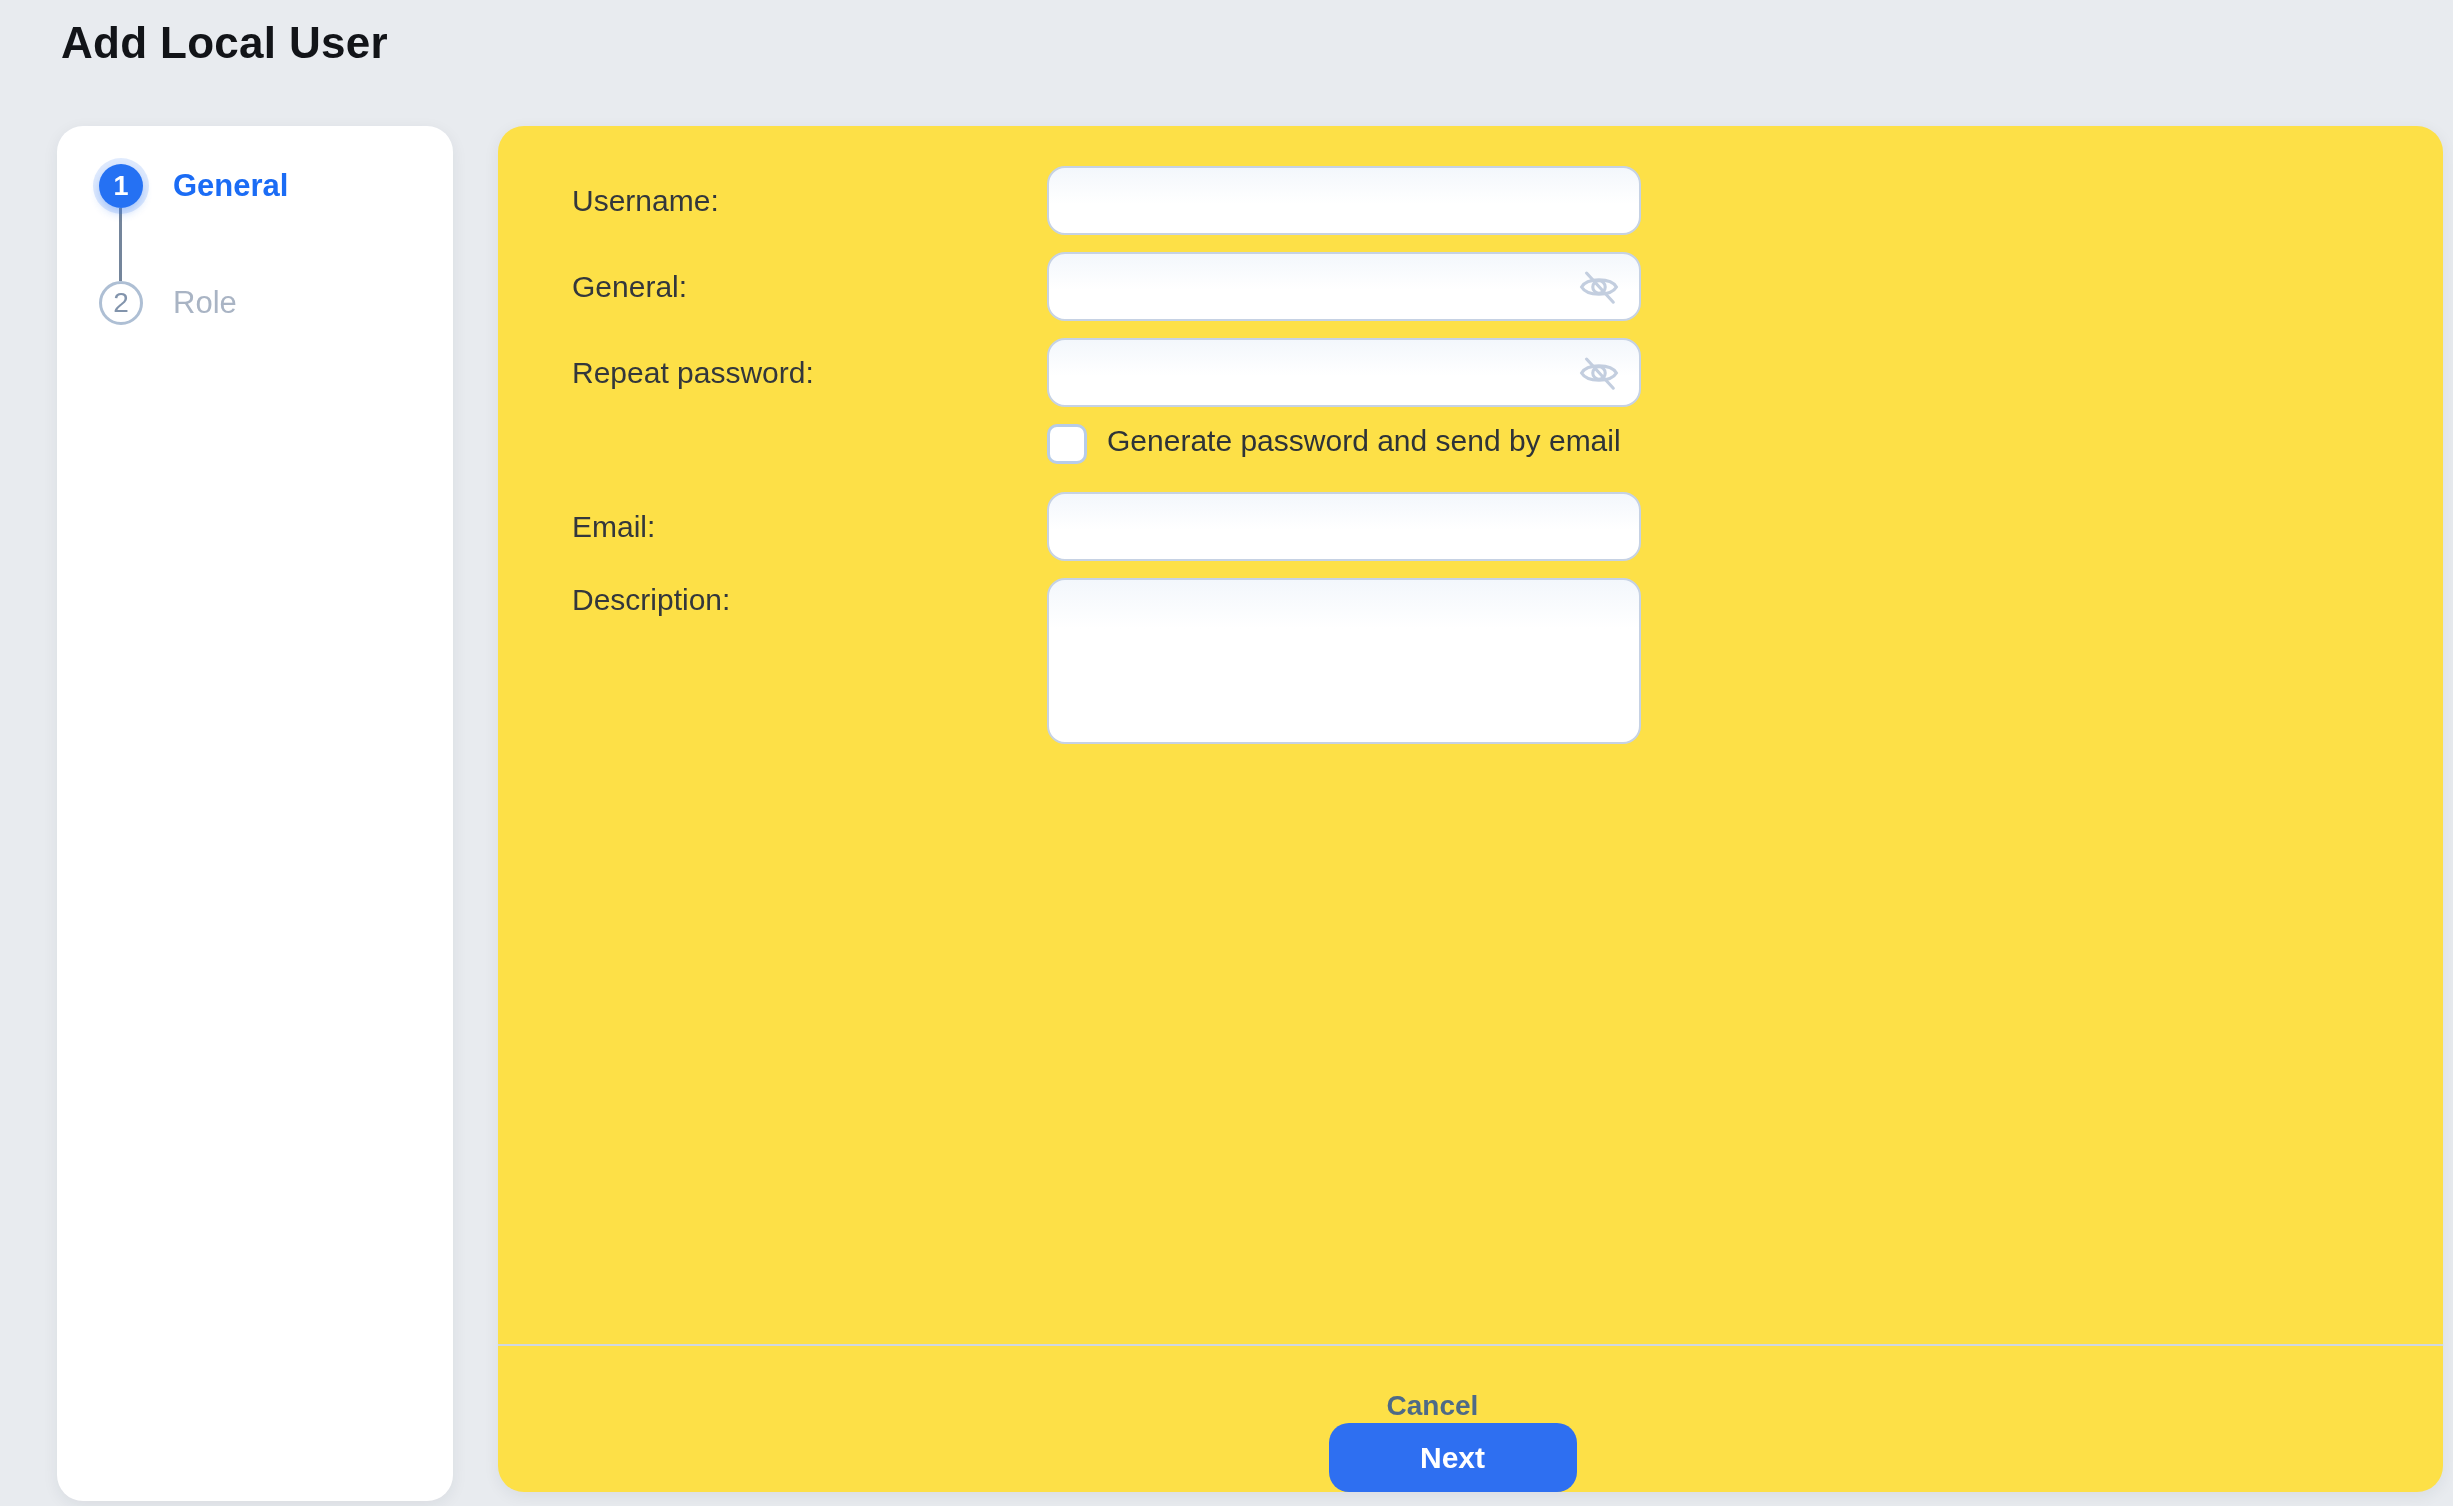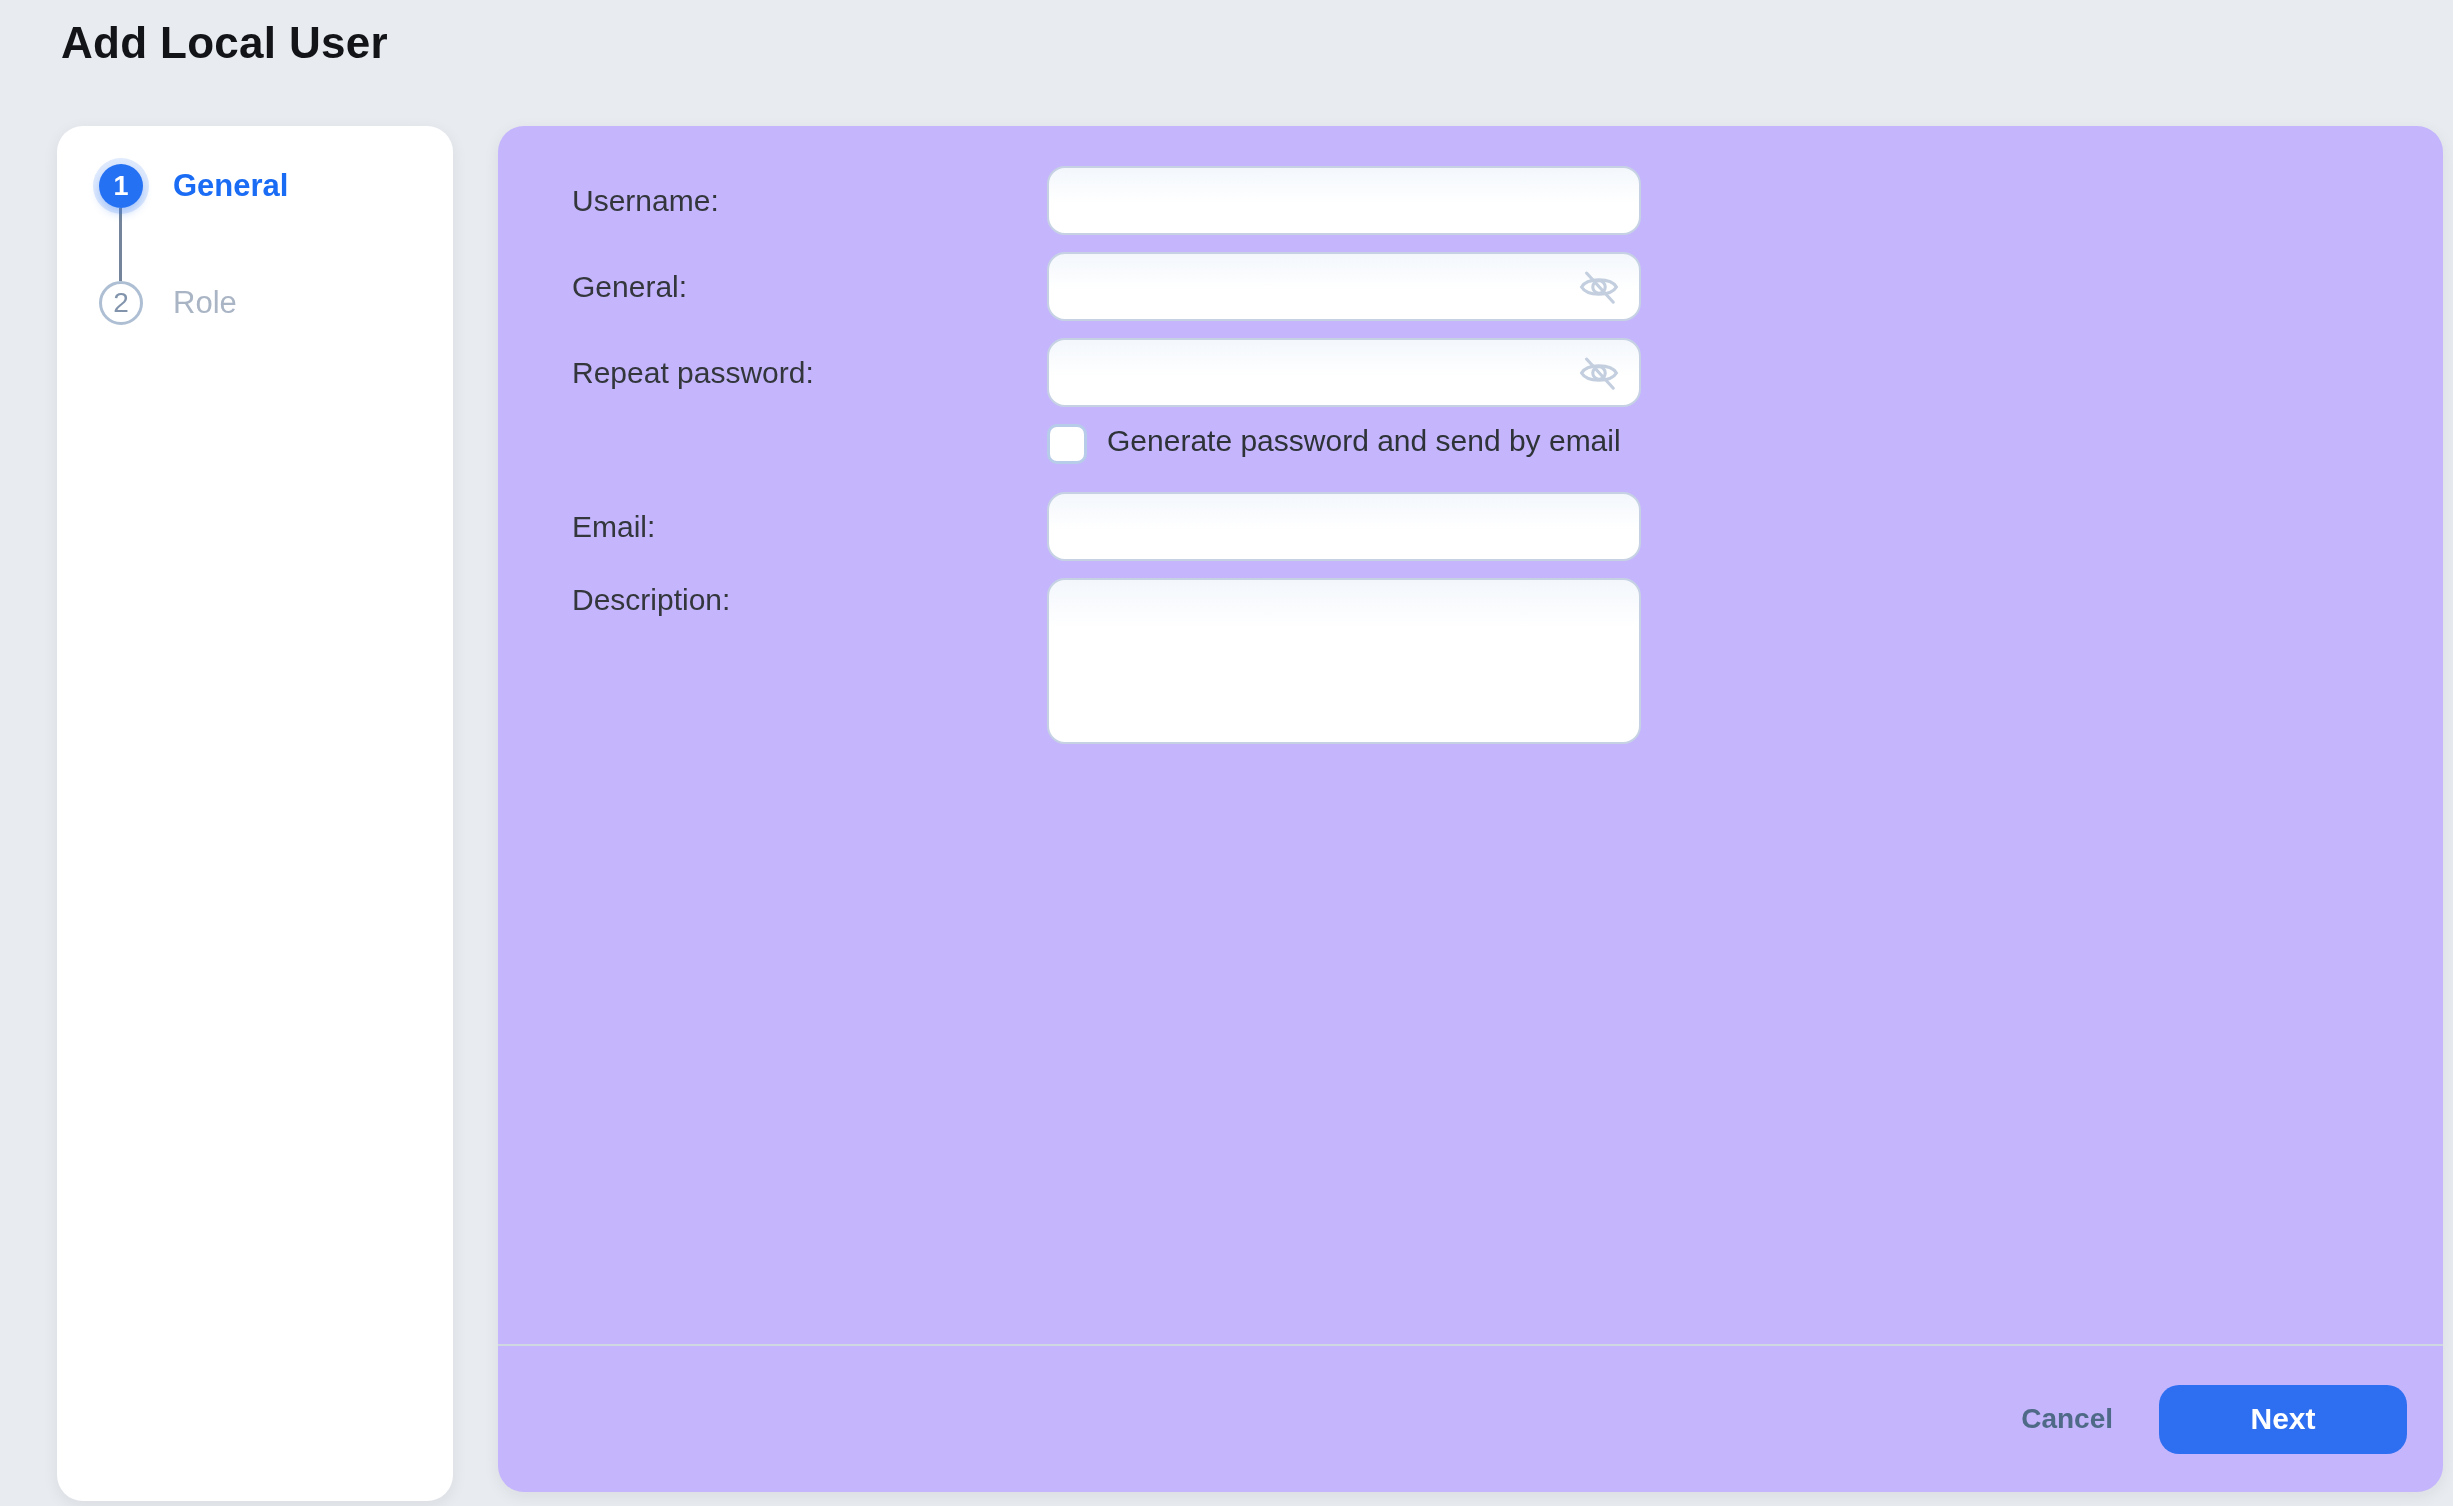--- a/index.html
+++ b/index.html
@@ -32,21 +32,21 @@
   .step-upcoming .step-circle{
     background:#fff;border:3px solid #aebfd4;color:#8294ac;font-weight:400;font-size:28px;
   }
   .step-label{margin-left:30px;font-size:31px;}
   .step-active .step-label{color:#1b6cf5;font-weight:700;}
   .step-upcoming .step-label{color:#a9b4c4;font-weight:400;}
   .connector{width:3px;height:73px;background:#74859b;margin-left:20px;}
   
   .main-card{
     position:absolute;left:498px;top:126px;width:1945px;height:1366px;
-    background:#c4b5fd;border-radius:26px;
+    background:#fde047;border-radius:26px;
     box-shadow:0 4px 16px rgba(23,37,63,.07);
     display:flex;flex-direction:column;box-sizing:border-box;
   }
   .form{flex:1;padding:40px 0 0 74px;box-sizing:border-box;}
   .row{display:flex;margin-bottom:17px;}
   .lbl{width:475px;flex:0 0 475px;font-size:30px;color:#33373c;line-height:69px;}
   .row-desc .lbl{line-height:44px;}
   .field{position:relative;width:594px;}
   .inp{
     width:594px;height:69px;box-sizing:border-box;display:block;
@@ -65,21 +65,21 @@
   .checkbox-row{display:flex;align-items:flex-start;height:40px;margin:12px 0 28px 475px;}
   .cbx{
     -webkit-appearance:none;appearance:none;width:40px;height:40px;margin:0;
     border:3px solid #b7cce9;border-radius:10px;background:#fff;
     box-sizing:border-box;cursor:pointer;
   }
   .cbx-label{margin-left:20px;font-size:30px;color:#2e3338;}
   
   .footer{
     height:148px;border-top:2px solid #cfd7e0;box-sizing:border-box;
-    display:flex;align-items:center;justify-content:flex-end;padding-right:36px;
+    display:flex;align-items:center;justify-content:flex-end;padding-right:36px;flex-direction:column;
   }
   .btn-cancel{
     background:none;border:none;margin-right:40px;cursor:pointer;
     font-family:"Liberation Sans",sans-serif;
     font-size:28px;font-weight:700;color:#4e6a87;
   }
   .btn-next{
     width:248px;height:69px;border:none;border-radius:20px;cursor:pointer;
     background:#2e6ff1;color:#fff;
     font-family:Liberation Sans, sans-serif;font-size:30px;font-weight:700;text-align:center;

